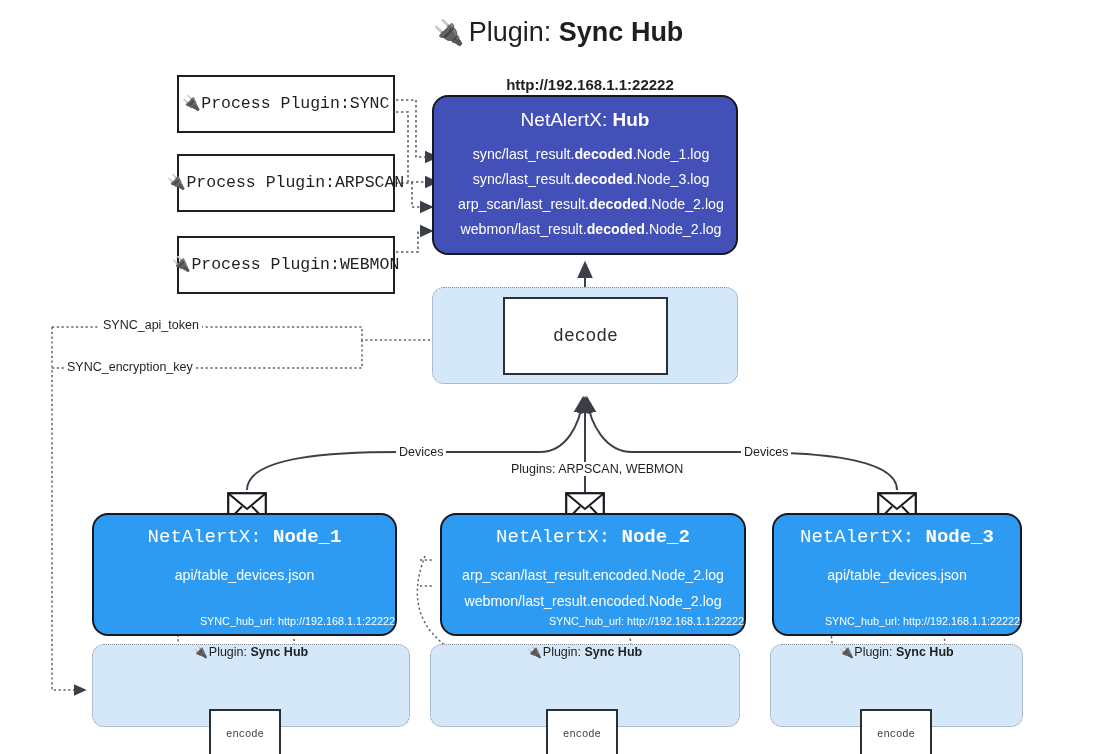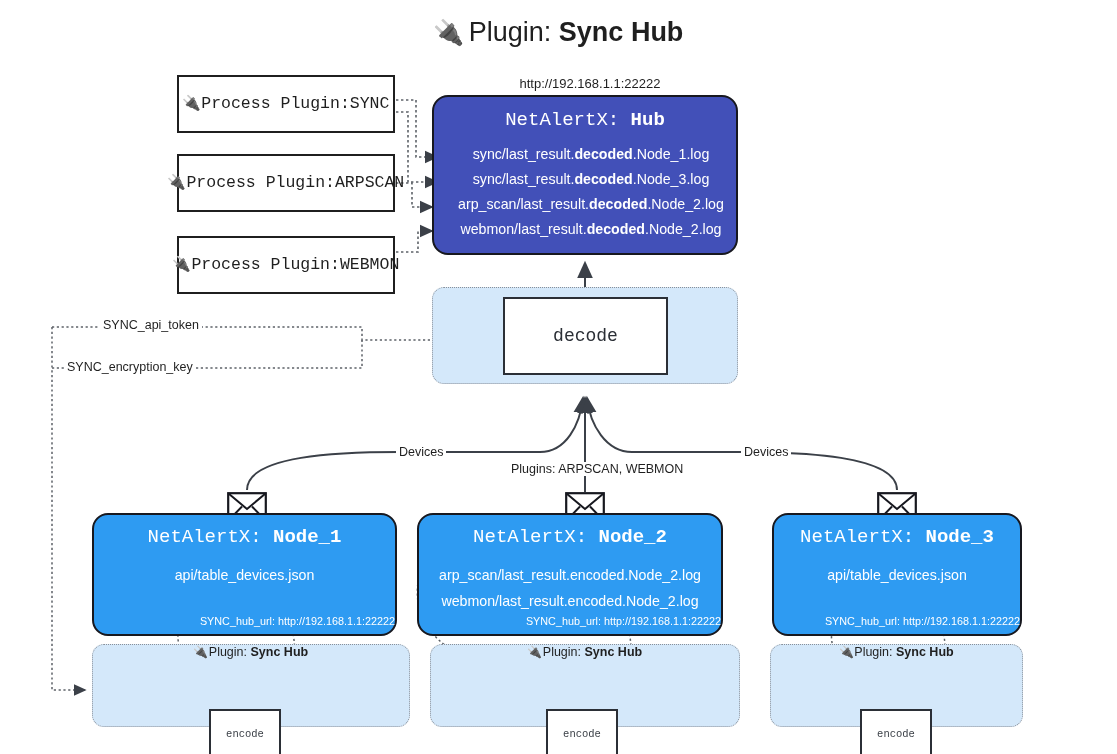--- a/index.html
+++ b/index.html
@@ -21,26 +21,26 @@
         font-family:"Liberation Mono","DejaVu Sans Mono",monospace;
         font-size:16.5px;color:#1f1f1f;
         display:flex;align-items:center;justify-content:center;
         line-height:1.32;}
   .proc .l1{white-space:nowrap;}
   .proc .l1 .plug{font-family:"DejaVu Sans",sans-serif;font-size:15px;}
   .proc .l2{white-space:nowrap;}
 
   
   .hub-url{position:absolute;left:430px;top:76px;width:320px;text-align:center;
-           font-size:13px;color:#1f1f1f;white-space:nowrap;}
+           font-size:15px;color:#1f1f1f;white-space:nowrap;font-weight:bold;}
   .hub{position:absolute;left:432px;top:95px;width:306px;height:160px;
        background:#4250b8;border:2.5px solid #17181f;border-radius:16px;
        box-sizing:border-box;}
   .hub-title{position:absolute;left:0;top:12px;width:100%;text-align:center;
-             font-family:Liberation Mono, monospace;
+             font-family:Liberation Sans, sans-serif;
              font-size:19px;color:#ffffff;white-space:nowrap;}
   .hub-title b{font-weight:700;}
   .hub-logs{position:absolute;left:0;top:45px;width:100%;}
   .hub-log{height:25px;line-height:25px;text-align:center;color:#ffffff;
            font-size:14.2px;white-space:nowrap;margin-left:12px;}
   .hub-log b{font-weight:700;color:#ffffff;}
 
   
   .band{position:absolute;background:#d4e8fa;border:1.6px dotted #8a9099;
         border-radius:12px;box-sizing:border-box;}
@@ -52,21 +52,21 @@
           font-size:18px;color:#2b2f36;}
 
   
   .elabel{position:absolute;background:#ffffff;font-size:12.5px;color:#1f1f1f;
           white-space:nowrap;padding:0 3px;line-height:14px;}
 
   
   .node{position:absolute;width:305px;height:123px;background:#2e9bf2;
         border:2.5px solid #17181f;border-radius:16px;box-sizing:border-box;padding-left:12px;}
   .node.n1{left:92px;top:513px;}
-  .node.n2{left:417px;top:513px;width:306px;}
+  .node.n2{left:440px;top:513px;width:306px;}
   .node.n3{left:772px;top:513px;width:250px;}
   .node-title{position:absolute;left:0;top:11px;width:100%;text-align:center;
               font-family:"Liberation Mono","DejaVu Sans Mono",monospace;
               font-size:19px;color:#ffffff;white-space:nowrap;}
   .node-title b{font-weight:700;}
   .node-lines{position:absolute;left:0;top:47px;width:100%;}
   .node-line{height:26px;line-height:26px;text-align:center;color:#ffffff;
              font-size:14.2px;white-space:nowrap;}
   .node-foot{position:absolute;left:0;bottom:7px;width:100%;text-align:right;
              font-size:10.8px;color:#ffffff;white-space:nowrap;}

